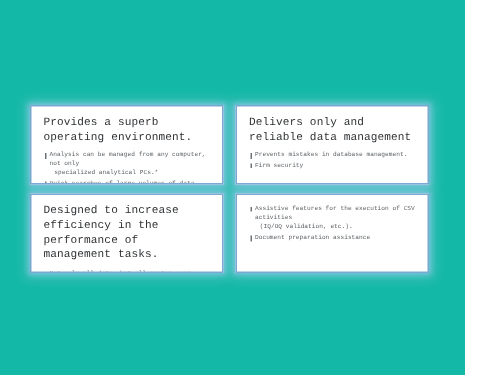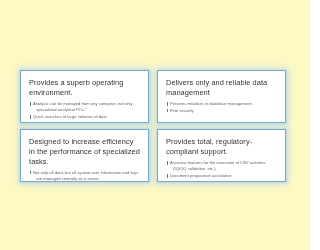--- a/index.html
+++ b/index.html
@@ -11,21 +11,22 @@
     width: 310px;
     height: 250px;
     overflow: hidden;
     font-family: "Liberation Sans", sans-serif;
     -webkit-font-smoothing: antialiased;
   }
   #slide {
     position: relative;
     width: 310px;
     height: 250px;
-    background: #fef9c3;
+    background: #14b8a6;
+    font-family: Liberation Mono, monospace;
   }
   #card-grid {
     position: absolute;
     left: 20px;
     top: 70px;
     width: 266px;
     height: 112px;
     display: grid;
     grid-template-columns: 1fr 1fr;
     grid-template-rows: 1fr 1fr;
@@ -108,33 +109,32 @@
           <span>Prevents mistakes in database management.</span>
         </li>
         <li class="bullet-item">
           <span class="tick"></span>
           <span>Firm security</span>
         </li>
       </ul>
     </div>
 
     <div class="card">
-      <p class="card-heading">Designed to increase efficiency in the performance of specialized tasks.</p>
+      <p class="card-heading">Designed to increase efficiency in the performance of management tasks.</p>
       <ul class="bullet-list">
         <li class="bullet-item">
           <span class="tick"></span>
           <span>Not only all data, but all system user information and logs</span>
           <span class="bullet-sub">are managed centrally on a server.</span>
         </li>
 
       </ul>
     </div>
 
     <div class="card">
-      <p class="card-heading">Provides total, regulatory-compliant support.</p>
       <ul class="bullet-list">
         <li class="bullet-item">
           <span class="tick"></span>
           <span>Assistive features for the execution of CSV activities</span>
           <span class="bullet-sub">(IQ/OQ validation, etc.).</span>
         </li>
         <li class="bullet-item">
           <span class="tick"></span>
           <span>Document preparation assistance</span>
         </li>

